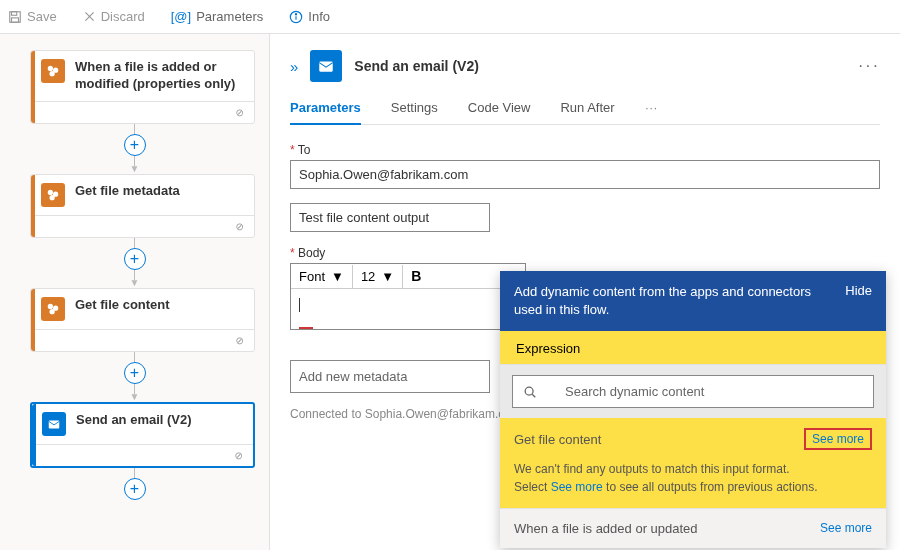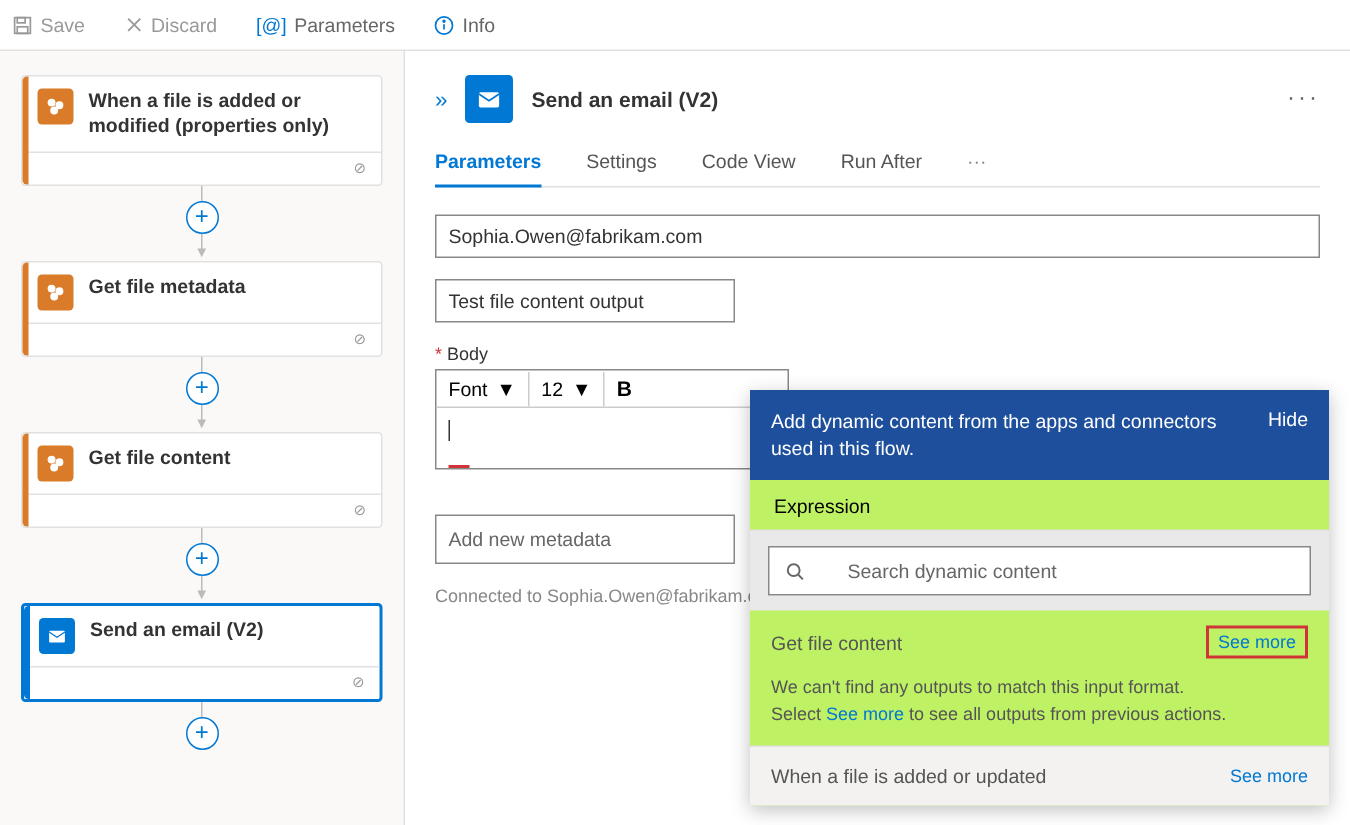--- a/index.html
+++ b/index.html
@@ -10,21 +10,21 @@
 .toolbar .tb { display: flex; align-items: center; gap: 5px; cursor: default; }
 .toolbar .disabled { color: #999; }
 .toolbar .blue-ico { color: #0078d4; }
 
 
 .main { display: flex; height: 516px; }
 .left { width: 270px; border-right: 1px solid #e1e1e1; background: #faf9f8; padding: 16px 14px; overflow: hidden; }
 .right { flex: 1; padding: 16px 20px; position: relative; overflow: hidden; }
 
 
-.card { background: #fff; border: 1px solid #e1e1e1; border-radius: 3px; margin-bottom: 0; position: relative; }
+.card { background: #fff; border: 1px solid #e1e1e1; border-radius: 3px; margin-bottom: 0; position: relative; margin-left: 16px; }
 .card.selected { border: 2px solid #0078d4; }
 .card .head { display: flex; align-items: flex-start; padding: 8px 10px; gap: 10px; }
 .card .stripe { position: absolute; left: 0; top: 0; bottom: 0; width: 4px; border-radius: 3px 0 0 3px; }
 .stripe.orange { background: #d97b29; }
 .stripe.blue { background: #0078d4; }
 .card .icon { width: 24px; height: 24px; border-radius: 3px; display: flex; align-items: center; justify-content: center; flex-shrink: 0; }
 .icon.orange { background: #d97b29; }
 .icon.blue { background: #0078d4; }
 .card .title { font-size: 13px; font-weight: 600; color: #333; line-height: 1.3; }
 .card .foot { height: 22px; border-top: 1px solid #e1e1e1; display: flex; justify-content: flex-end; align-items: center; padding-right: 10px; }
@@ -57,21 +57,21 @@
 .rte-bar .sel { padding: 4px 8px; font-size: 13px; display: flex; align-items: center; gap: 6px; border-right: 1px solid #ccc; }
 .rte-bar .bold { padding: 4px 8px; font-weight: bold; font-size: 14px; }
 .rte-body { height: 40px; padding: 6px 8px; }
 .cursor { display: inline-block; width: 1px; height: 14px; background: #333; vertical-align: middle; }
 .spell { display: inline-block; width: 14px; border-bottom: 2px solid #d13438; margin-top: 14px; }
 
 .addparam { border: 1px solid #8a8886; padding: 8px; font-size: 13px; color: #666; width: 200px; margin-top: 30px; }
 .connected { font-size: 12px; color: #888; margin-top: 14px; }
 
 
-.popup { position: absolute; left: 500px; top: 260px; width: 386px; background: #bef264; box-shadow: 0 3px 12px rgba(0,0,0,0.25); }
+.popup { position: absolute; left: 500px; top: 271px; width: 386px; background: #fde047; box-shadow: 0 3px 12px rgba(0,0,0,0.25); }
 .pop-head { background: #1e4f9c; color: #fff; padding: 12px 14px; display: flex; justify-content: space-between; font-size: 13px; }
 .pop-head .msg { flex: 1; padding-right: 10px; line-height: 1.4; }
 .pop-head .hide { cursor: pointer; }
 .pop-tabs { display: flex; gap: 26px; padding: 10px 16px 0; border-bottom: 1px solid #e1e1e1; font-size: 13px; }
 .pop-tabs div { padding-bottom: 8px; }
 .pop-tabs .active { border-bottom: 2px solid #0078d4; margin-bottom: -1px; font-weight: 600; color: #222; }
 .pop-search-wrap { background: #e9e9e9; padding: 10px 12px; }
 .pop-search { display: flex; align-items: flex-end; gap: 28px; background: #fff; border: 1px solid #8a8886; padding: 8px 10px; font-size: 13px; color: #666; }
 .pop-sec { padding: 10px 14px; display: flex; justify-content: space-between; align-items: center; font-size: 13px; color: #555; }
 .see-more { color: #0078d4; font-size: 12px; }
@@ -228,20 +228,21 @@
 
     <div class="tabs">
       <div class="active">Parameters</div>
       <div>Settings</div>
       <div>Code View</div>
       <div>Run After</div>
       <div class="tdots">···</div>
     </div>
 
     <div class="field">
+      <div class="label"><span class="req">* </span><span>To</span></div>
       <input class="input" value="Sophia.Owen@fabrikam.com" style="">
     </div>
 
     <div class="field" style="width:200px;">
       <input class="input" value="Test file content output" style="">
     </div>
 
     <div class="field">
       <div class="label"><span class="req">* </span><span>Body</span></div>
       <div class="rte">

